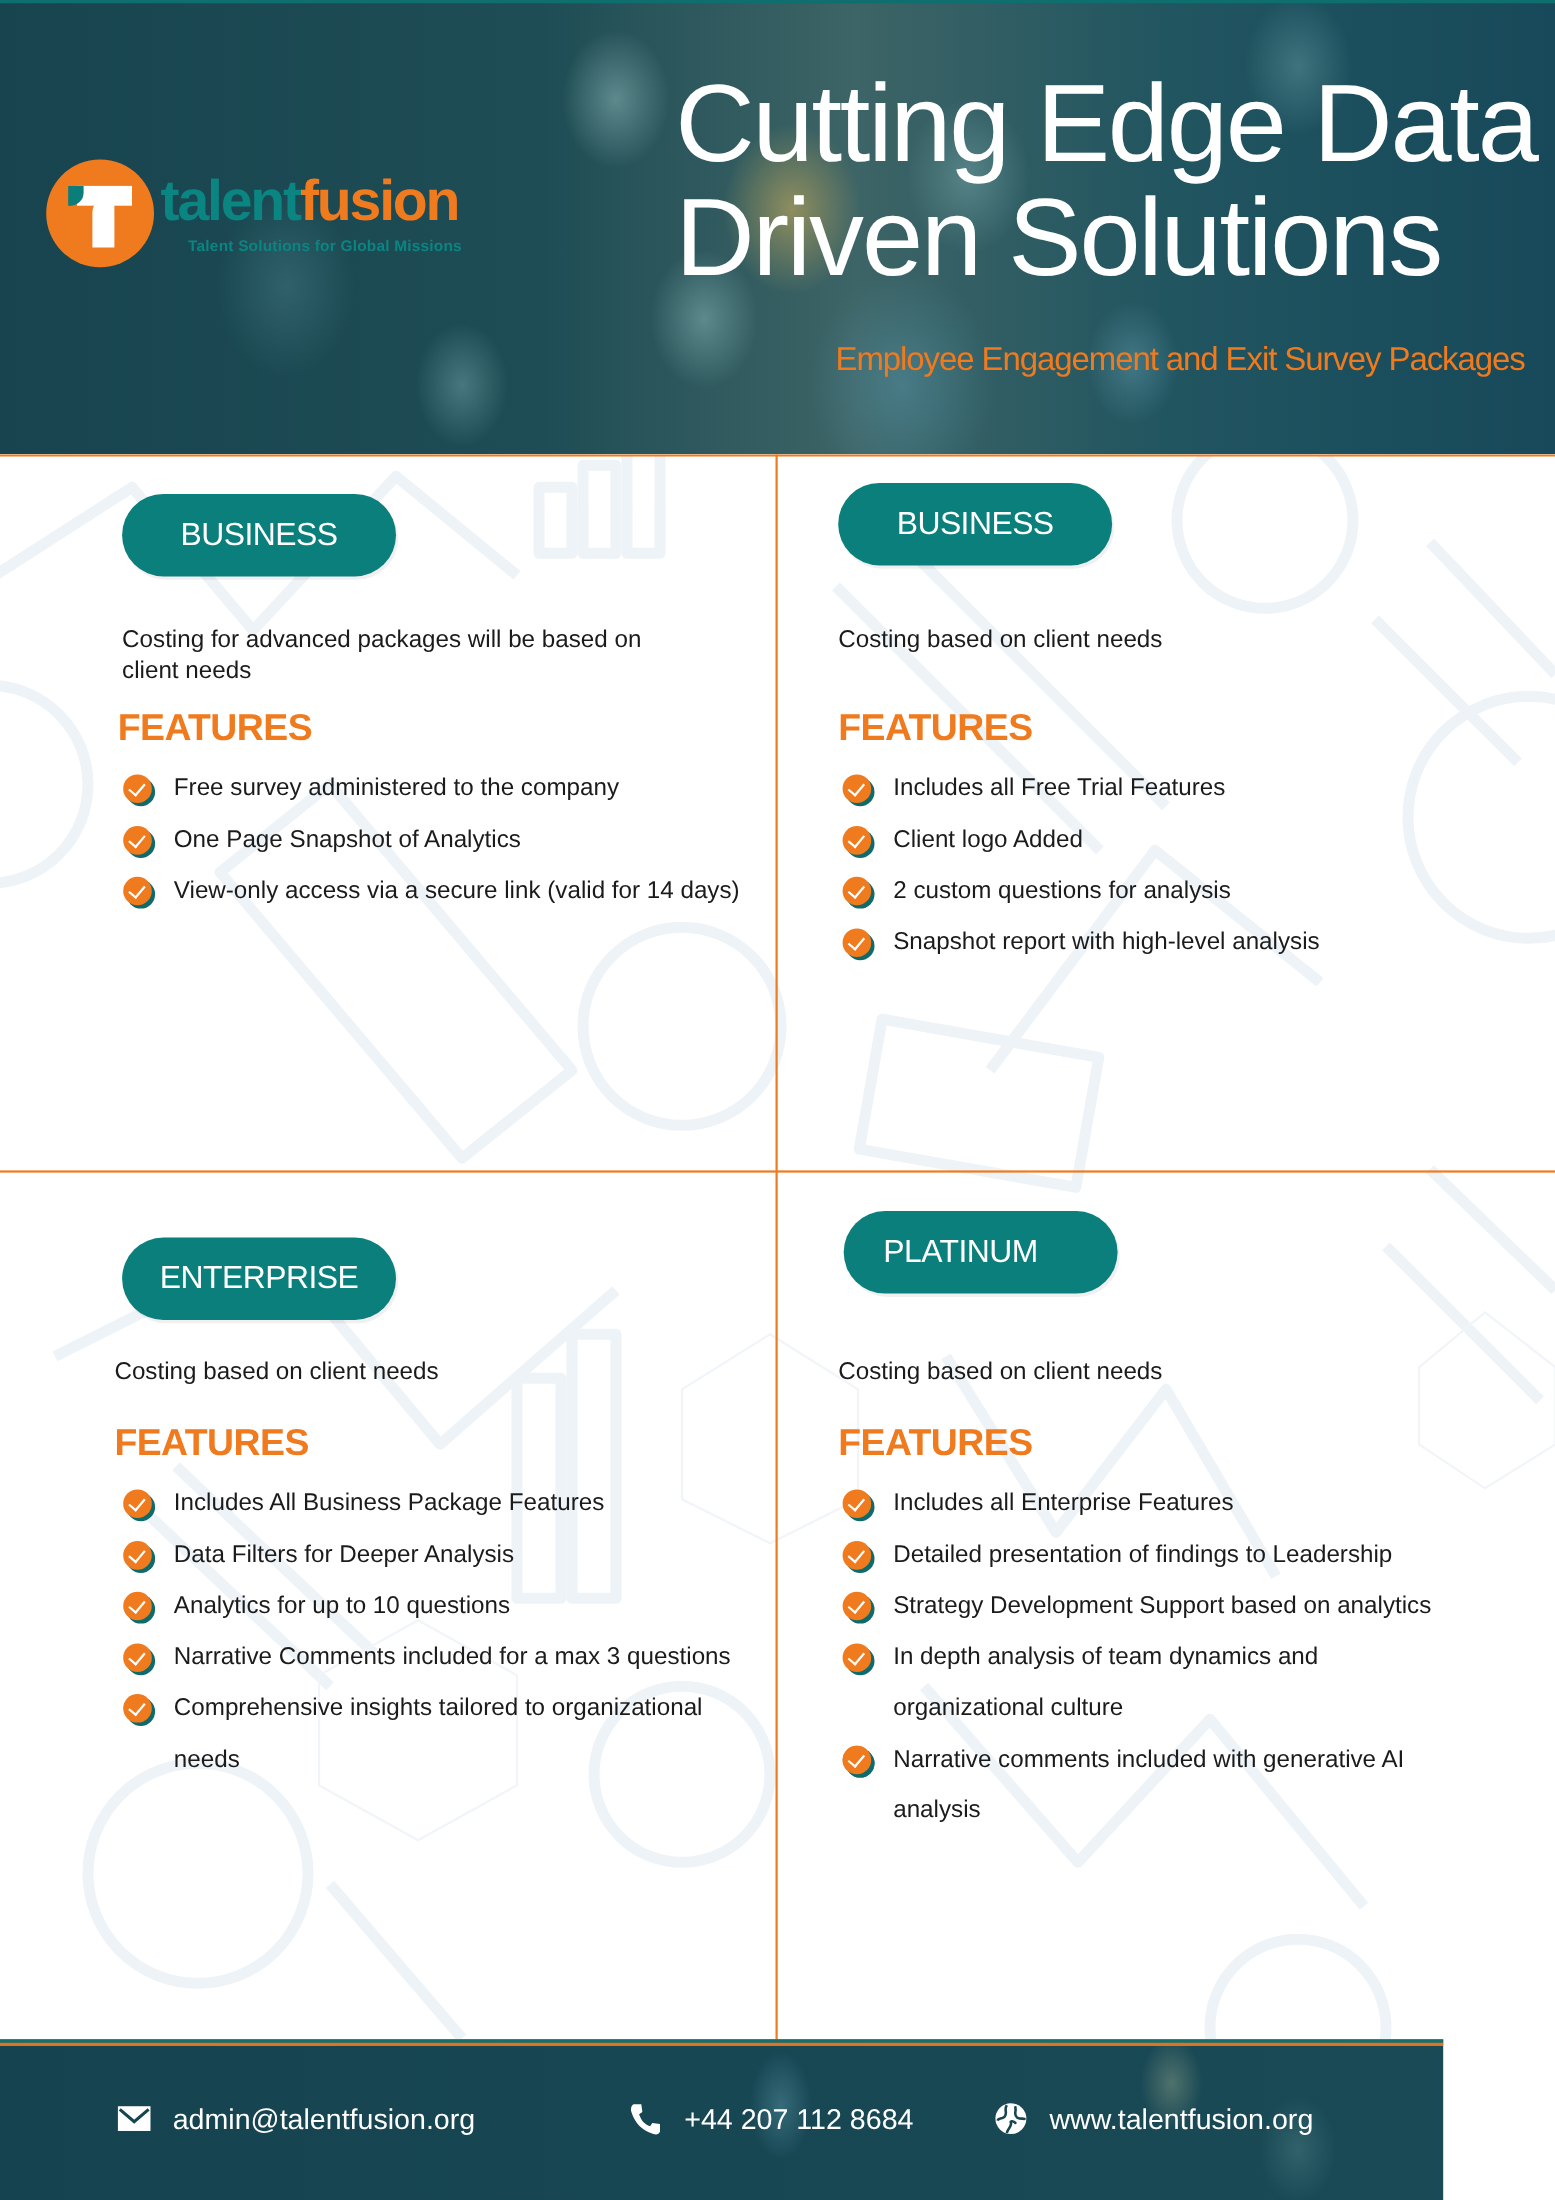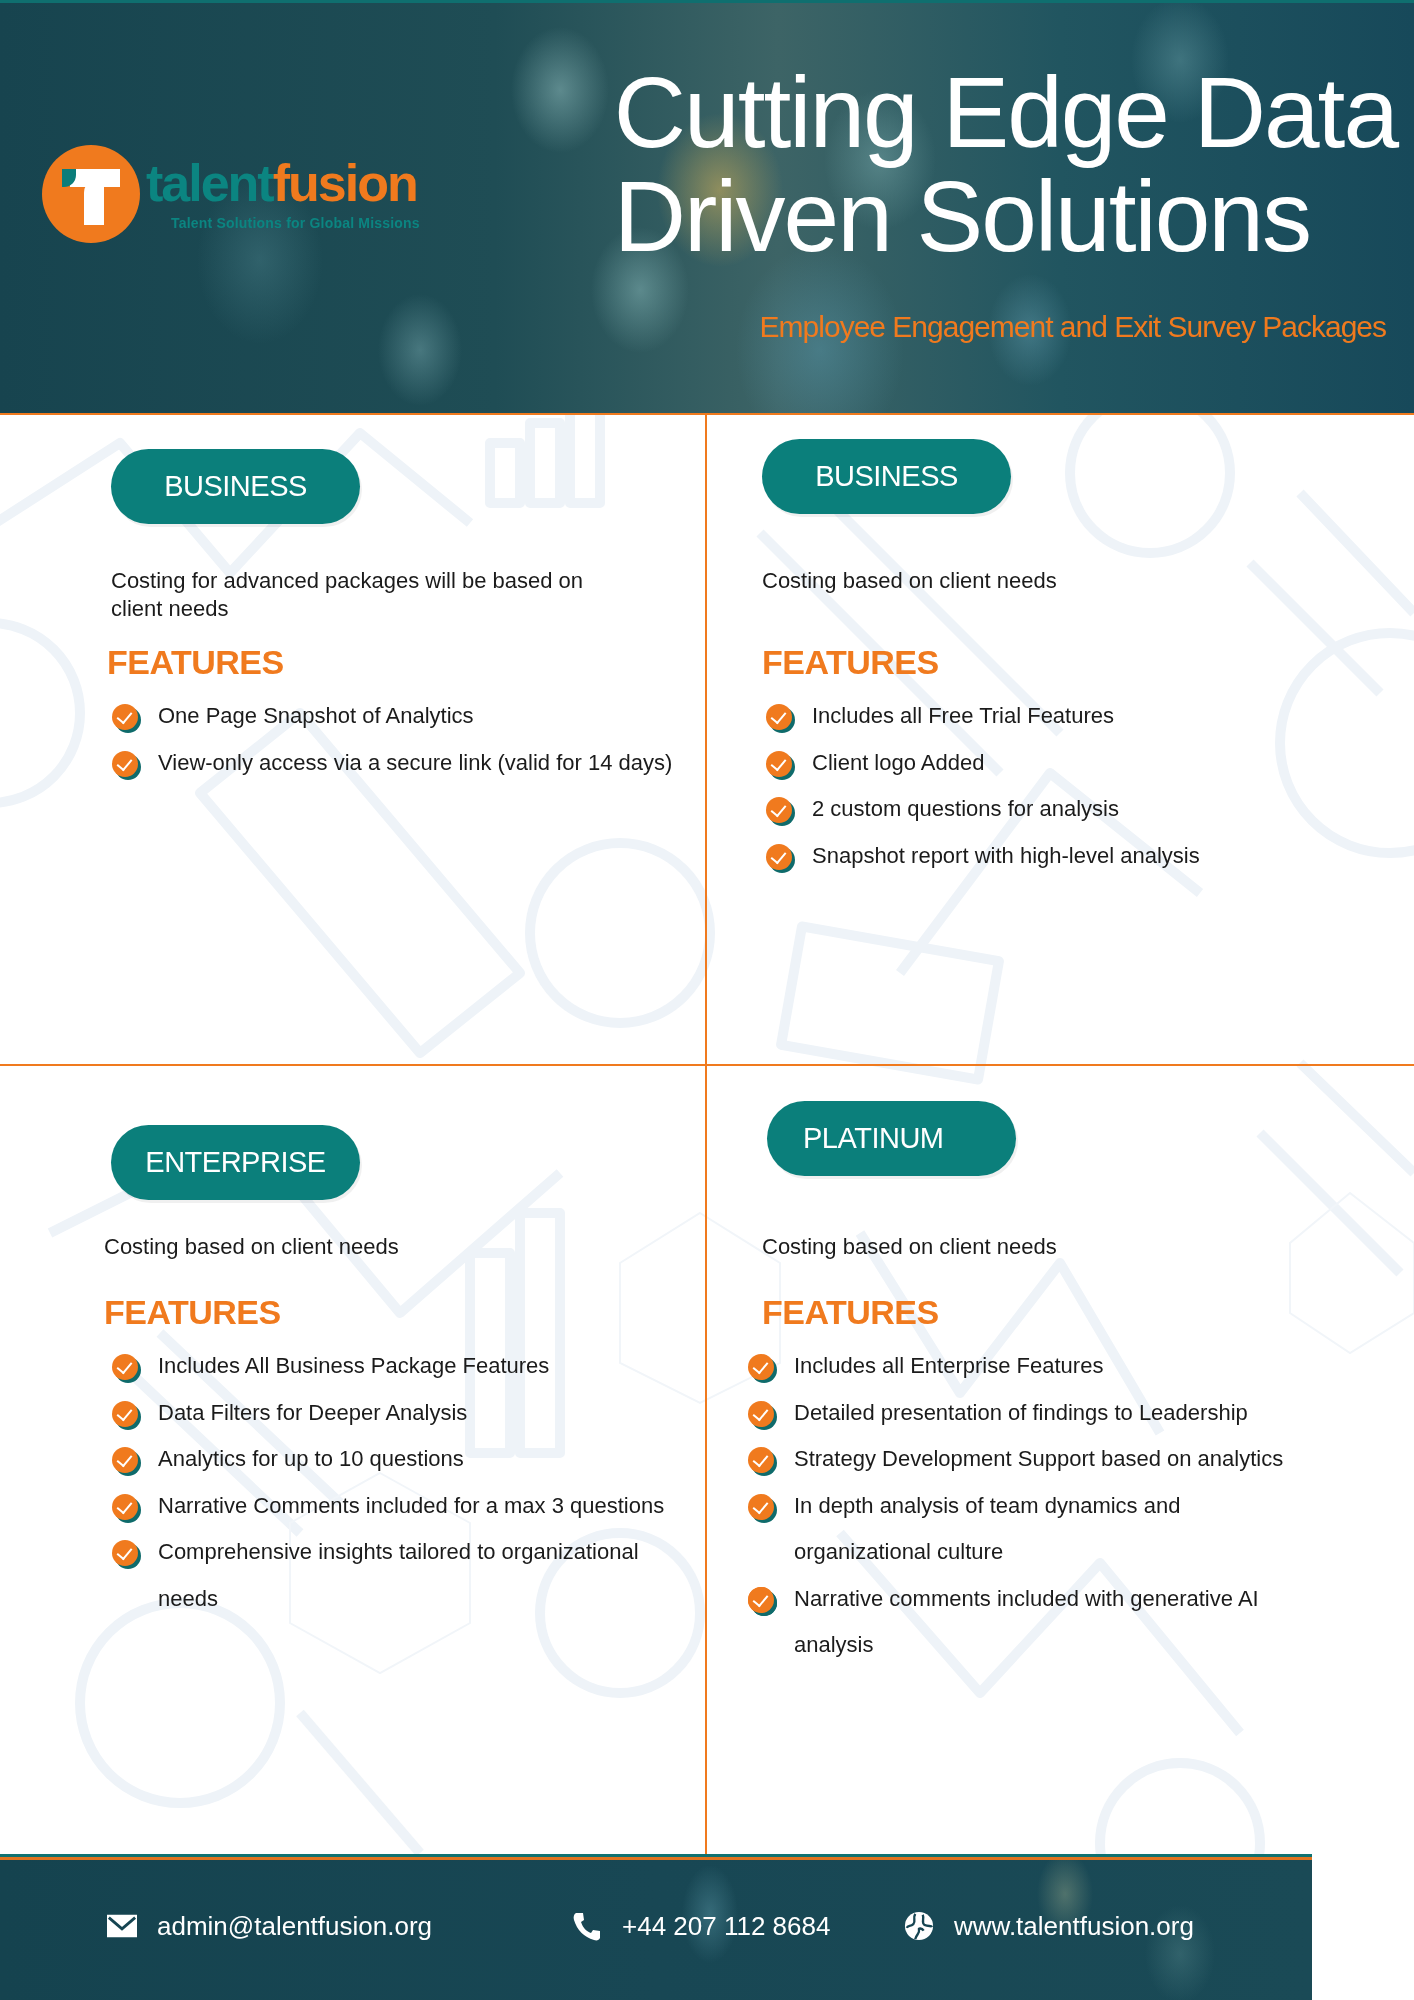--- a/index.html
+++ b/index.html
@@ -153,20 +153,21 @@
 
   <div class="rule-top"></div>
   <div class="rule-mid"></div>
   <div class="rule-vert"></div>
 
   <section>
     <div class="pill" style="left:111px; top:36px;">BUSINESS</div>
     <div class="costing" style="left:111px; top:154px; width:520px;">Costing for advanced packages will be based on client needs</div>
     <div class="features-h" style="left:107px; top:230px;">FEATURES</div>
     <ul class="flist" style="left:112px; top:280px; width:600px;">
+      <li><span class="check"></span><span>Free survey administered to the company</span></li>
       <li><span class="check"></span><span>One Page  Snapshot of Analytics</span></li>
       <li><span class="check"></span><span>View-only access via a secure link (valid for 14 days)</span></li>
     </ul>
   </section>
 
   <section>
     <div class="pill" style="left:762px; top:26px;">BUSINESS</div>
     <div class="costing" style="left:762px; top:154px; width:600px;">Costing based on client needs</div>
     <div class="features-h" style="left:762px; top:230px;">FEATURES</div>
     <ul class="flist" style="left:766px; top:280px; width:620px;">
@@ -187,21 +188,21 @@
       <li><span class="check"></span><span>Analytics for up to 10 questions</span></li>
       <li><span class="check"></span><span>Narrative Comments included for a max 3 questions</span></li>
       <li style="width:560px;"><span class="check"></span><span>Comprehensive insights tailored to organizational needs</span></li>
     </ul>
   </section>
 
   <section>
     <div class="pill left-text" style="left:767px; top:688px;">PLATINUM</div>
     <div class="costing" style="left:762px; top:820px; width:600px;">Costing based on client needs</div>
     <div class="features-h" style="left:762px; top:880px;">FEATURES</div>
-    <ul class="flist" style="left:748px; top:930px; width:610px;">
+    <ul class="flist" style="left:766px; top:930px; width:610px;">
       <li><span class="check"></span><span>Includes all Enterprise Features</span></li>
       <li><span class="check"></span><span>Detailed presentation of findings to Leadership</span></li>
       <li><span class="check"></span><span>Strategy Development Support based on analytics</span></li>
       <li style="width:480px;"><span class="check"></span><span>In depth analysis of team dynamics and organizational culture</span></li>
       <li style="width:480px;"><span class="check"></span></li>
       <li style="width:560px;"><span class="check"></span><span>Narrative comments included with generative AI analysis</span></li>
     </ul>
   </section>
 </main>
 

